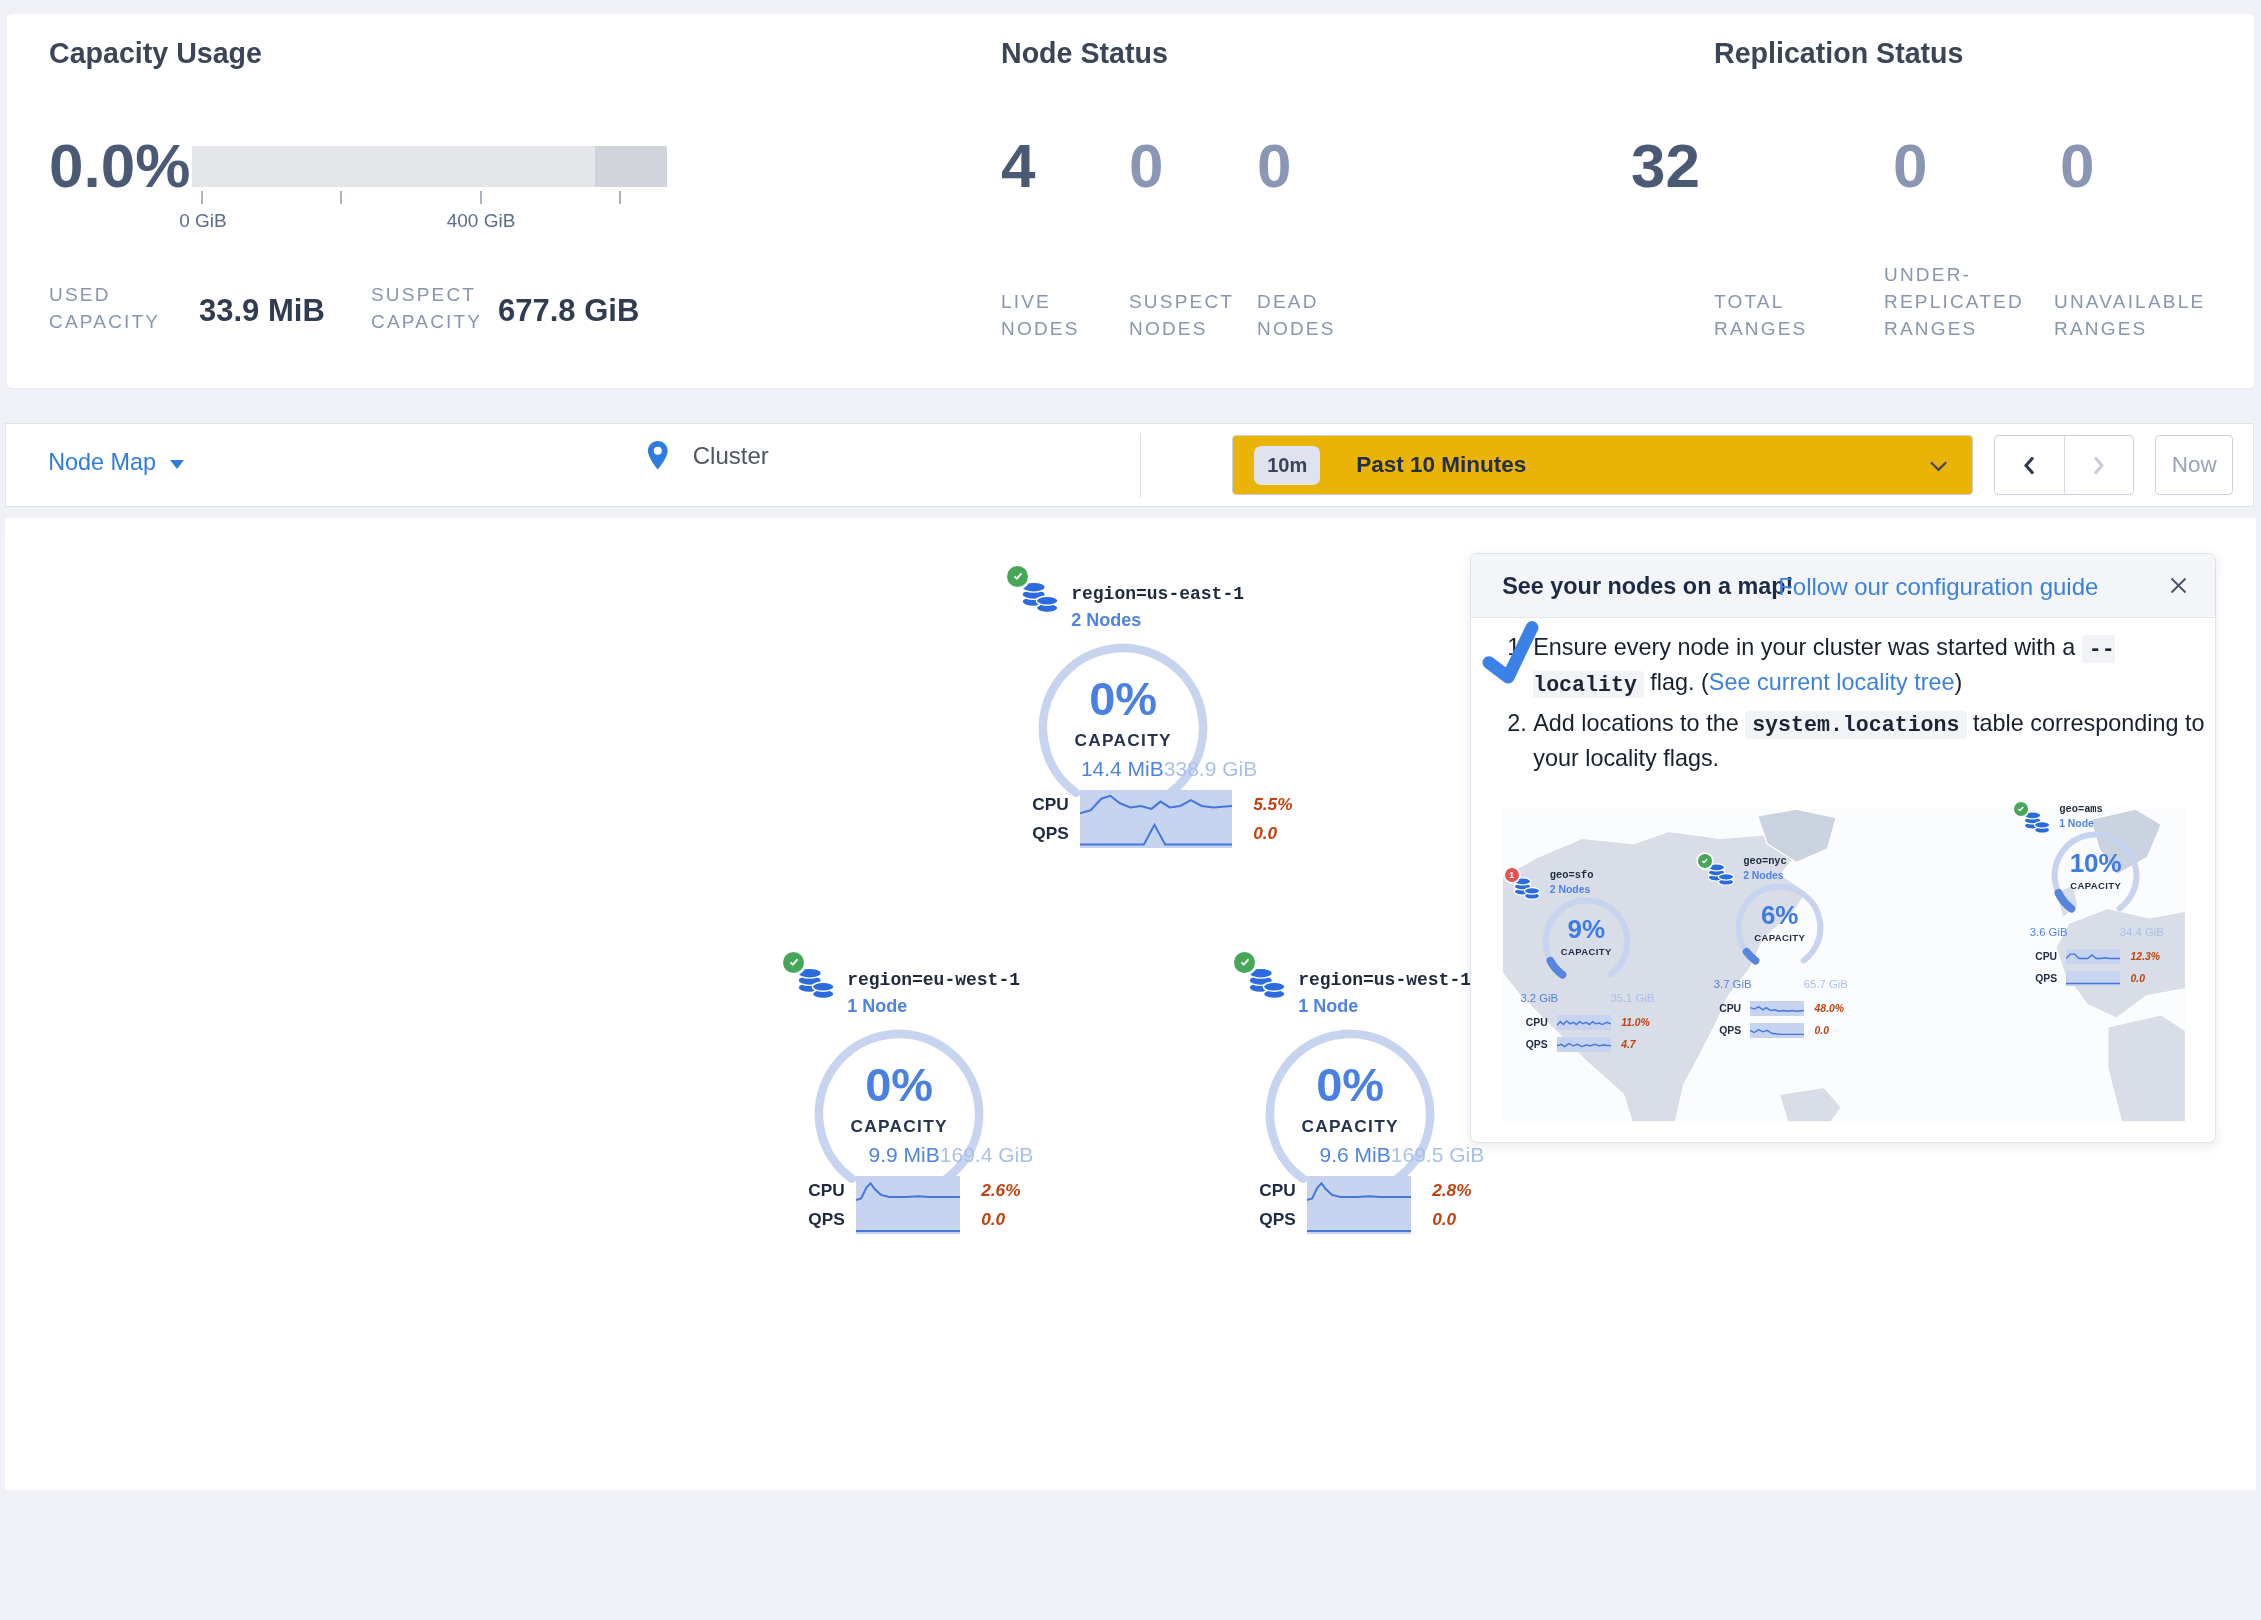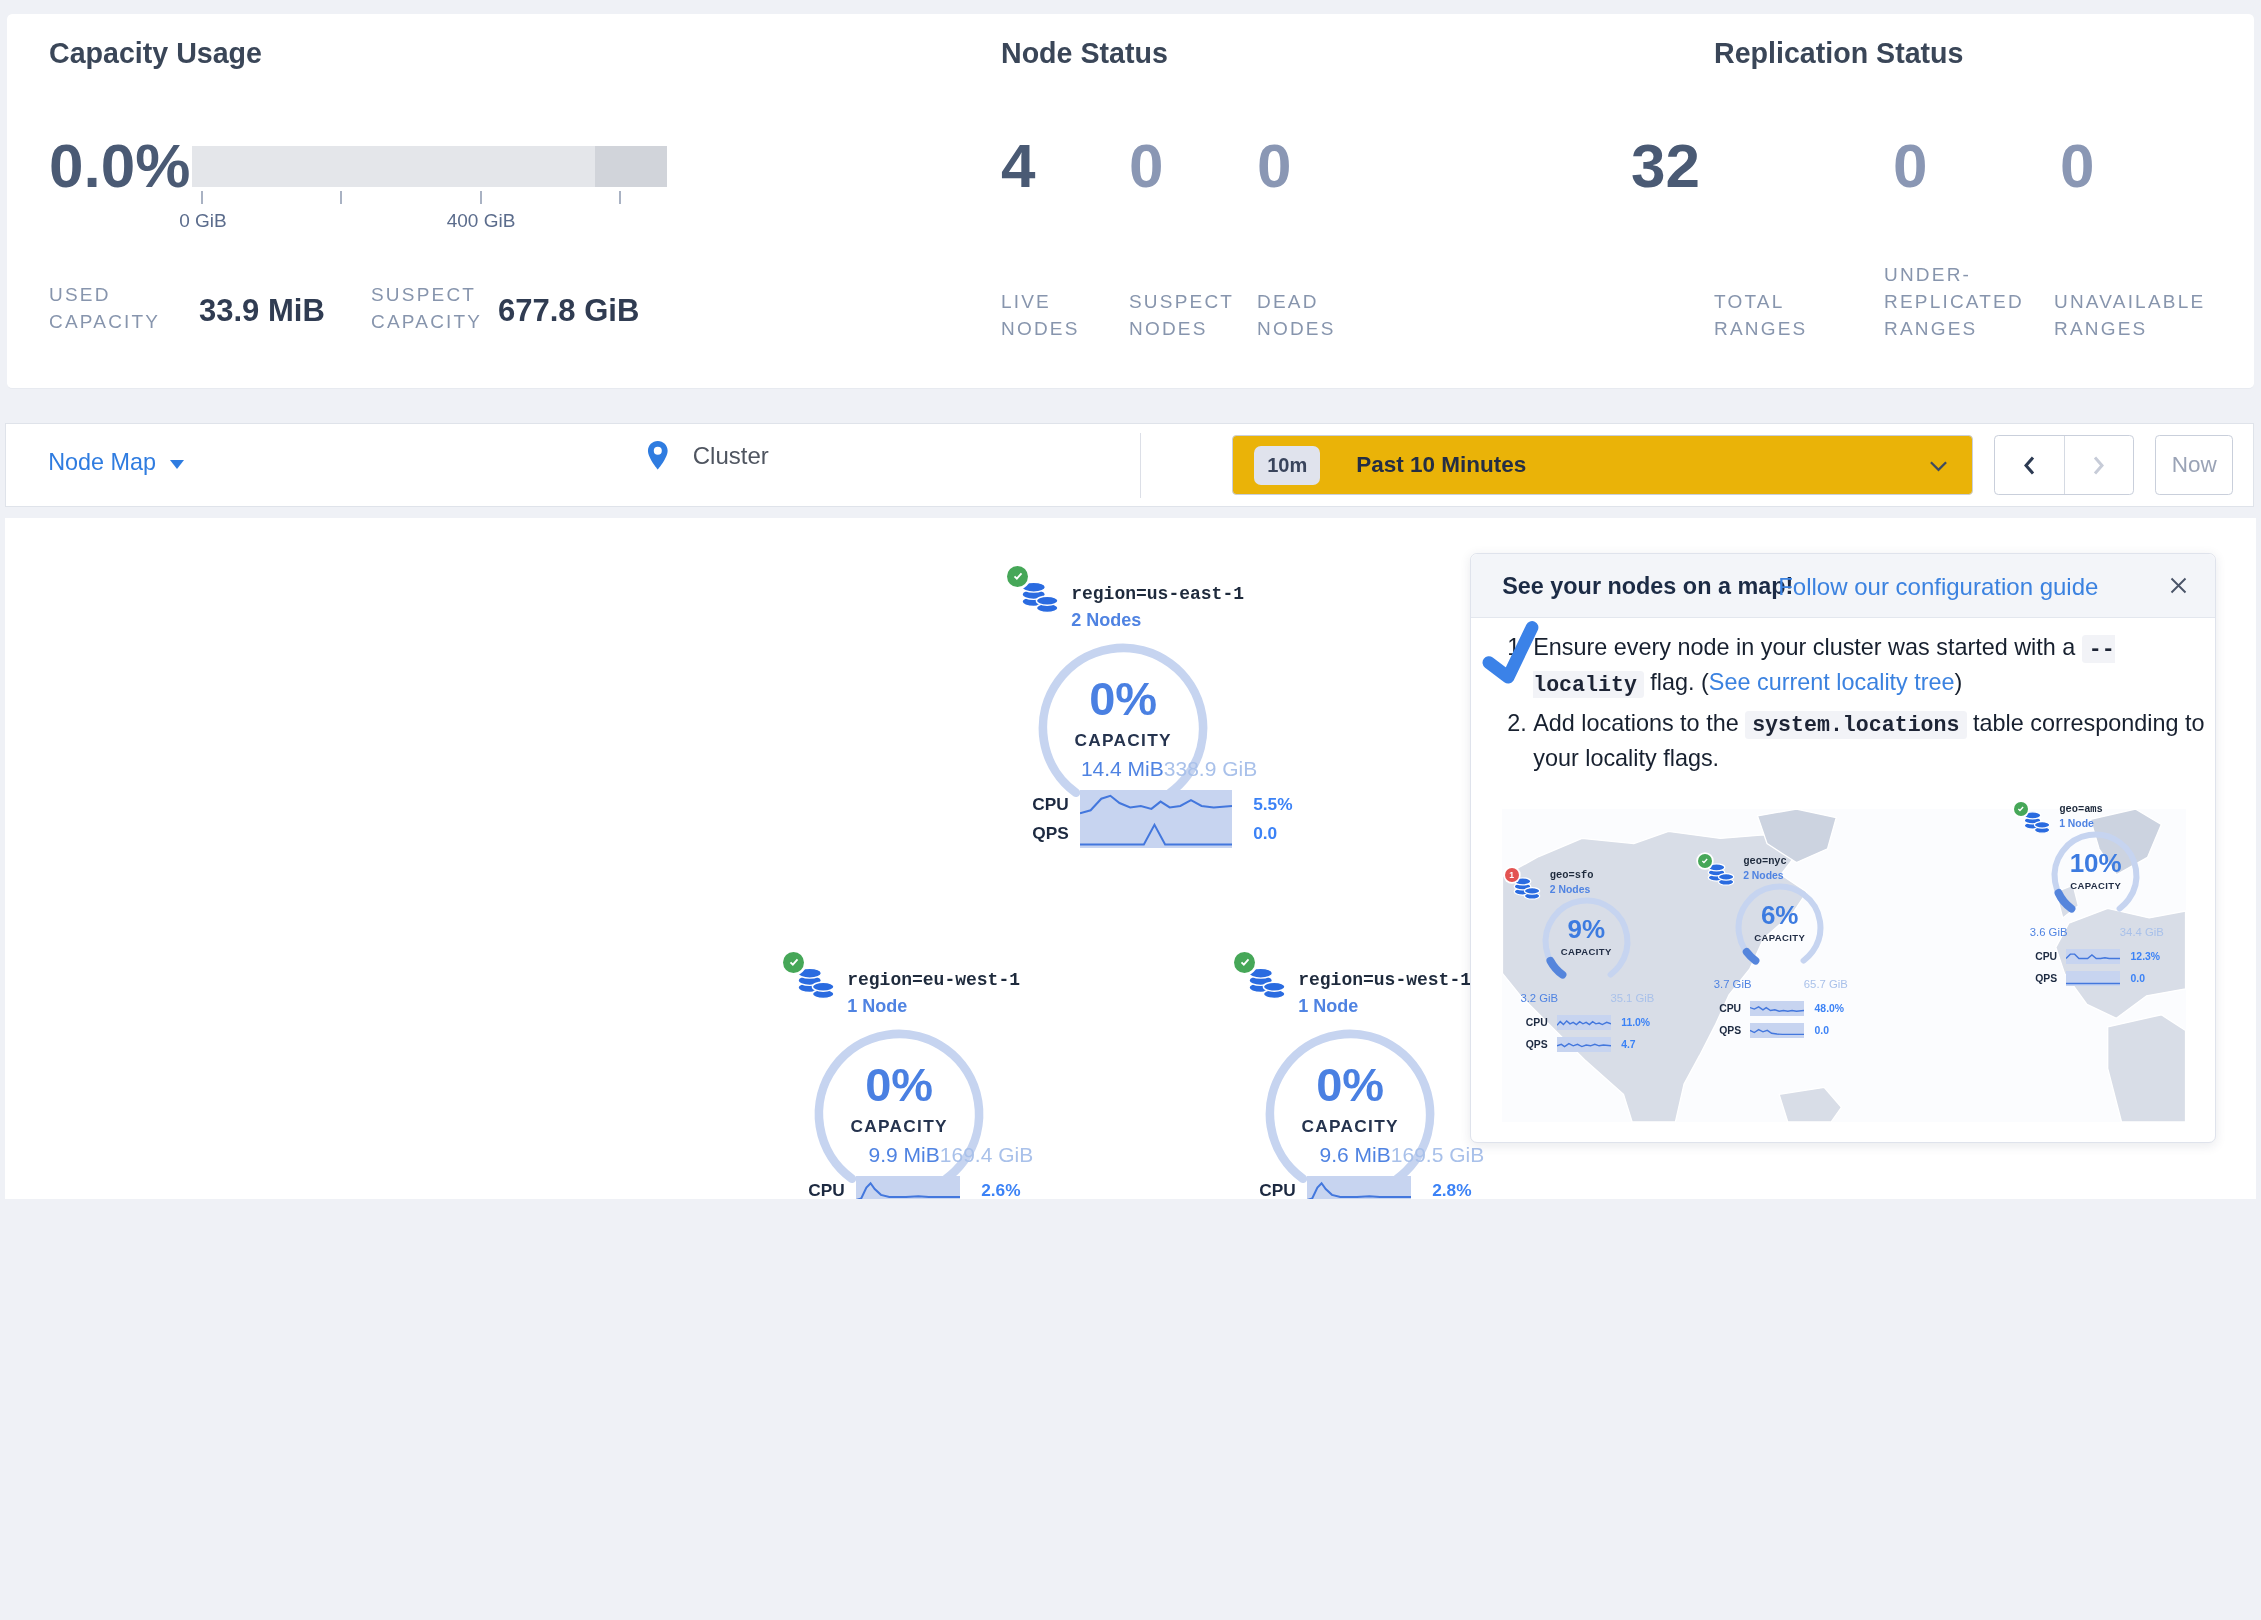--- a/index.html
+++ b/index.html
@@ -1,17 +1,17 @@
 <!DOCTYPE html>
 <html style="font-size:14px"><head>
 <meta charset="utf-8">
 <style>
   html,body{margin:0;padding:0;}
   body{font-family:"Liberation Sans",sans-serif;background:#eff1f6;}
-  .page{position:relative;width:2261px;height:1199px;background:#eff1f6;overflow:hidden;}
+  .page{position:relative;width:2261px;height:1490px;background:#eff1f6;overflow:hidden;}
   .panel{position:absolute;background:#fff;}
 
   
   .stats-card{left:7px;top:14px;width:2247px;height:374px;border-radius:5.2px;border-bottom:0.9px solid #e7eaf0;}
   .sec-title{position:absolute;font-size:28.6px;font-weight:bold;color:#3a4658;}
   .hero-num{position:absolute;font-size:62px;font-weight:bold;color:#4a5a74;line-height:1;}
   .hero-num.dim{color:#8a97b4;}
   .small-label{position:absolute;font-size:19px;color:#8795ad;letter-spacing:2.2px;line-height:27px;}
   .big-val{position:absolute;font-size:31px;font-weight:bold;color:#303c52;}
 
@@ -54,21 +54,21 @@
   .g-track.mini{stroke-width:13;}
   .g-pct{position:absolute;left:52px;top:108px;width:182px;text-align:center;font-size:47px;font-weight:bold;color:#4a80e2;}
   .g-cap{position:absolute;left:52px;top:167px;width:182px;text-align:center;font-size:17.3px;font-weight:bold;letter-spacing:1.3px;color:#25334e;}
   .g-values{position:absolute;left:45px;top:194px;width:232px;display:flex;justify-content:flex-end;font-size:21px;}
   .g-used{color:#4f83e2;}
   .g-total{color:#a9c1ea;}
   .metric-row{position:absolute;left:52px;display:flex;align-items:center;}
   .m-label{width:48px;font-size:17.3px;font-weight:bold;color:#1c2940;}
   .spark{background:#c7d4f0;display:block;}
   .spark polyline{fill:none;stroke:#4377dd;stroke-width:2;vector-effect:non-scaling-stroke;}
-  .m-val{margin-left:21px;font-size:17.3px;font-weight:bold;color:#3b82f6;}
+  .m-val{margin-left:21px;font-size:17.3px;font-weight:bold;color:#c2410c;font-style:italic;}
 
   
   .popup{position:absolute;left:1465px;top:35px;width:746px;height:590px;background:#fff;border:0.9px solid #dfe3ec;border-radius:7px;box-shadow:0 2.6px 10.4px rgba(40,50,80,.10);box-sizing:border-box;}
   .popup-header{position:absolute;left:0;top:0;width:100%;height:64px;background:#f3f5f9;border-bottom:0.9px solid #e3e7ee;border-radius:7px 7px 0 0;box-sizing:border-box;}
   .popup-title{position:absolute;left:31px;top:19px;font-size:23.4px;font-weight:bold;color:#1c2b45;}
   .popup-link{position:absolute;left:307px;top:19px;font-size:24px;color:#3b82e0;cursor:pointer;}
   .popup-close{position:absolute;right:26px;top:21px;cursor:pointer;}
   .popup-steps{position:absolute;left:31px;top:76px;width:677px;font-size:23.4px;line-height:1.5;color:#17202f;margin:0;padding:0 0 0 31px;}
   .popup-steps li{margin-bottom:5.2px;}
   .code-chip{font-family:"Liberation Mono","DejaVu Sans Mono",monospace;font-size:21.6px;font-weight:bold;background:#f2f3f7;border-radius:3.5px;padding:1.7px 7px;color:#1d2435;}

